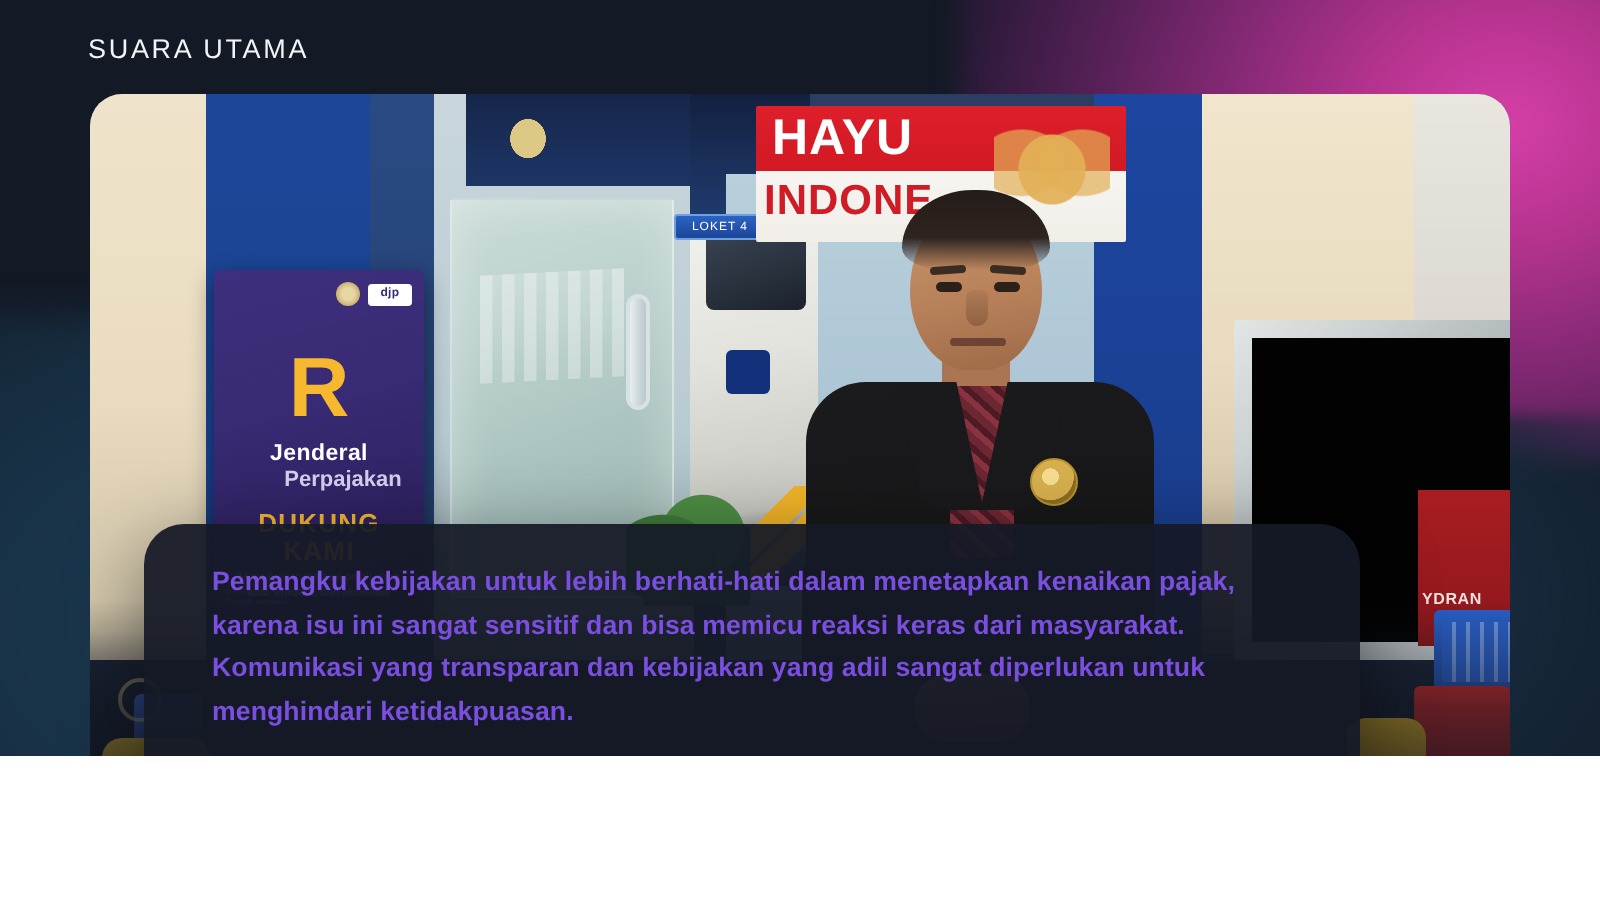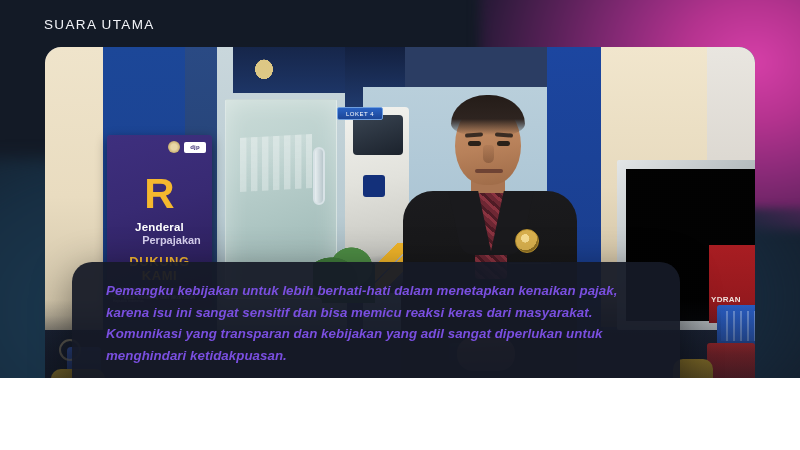--- a/index.html
+++ b/index.html
@@ -371,21 +371,21 @@
     position:absolute; left:72px; top:262px;
     width:608px; height:144px;
     background:rgba(21,25,38,.94);
     border-radius:20px;
     z-index:4;
     box-shadow:0 10px 40px rgba(0,0,0,.45);
     padding:18px 34px 0 34px;
   }
   .quote-text {
     color:#7a4fe0; font-size:13.3px; line-height:21.5px;
-    font-weight:700; letter-spacing:.05px;font-style:italic;
+    font-weight:700; letter-spacing:.05px;
   }
   .attrib-row {
     display:flex; align-items:center; gap:18px;
     margin-top:18px;
   }
   .attrib-dash {
     width:60px; height:3px; background:#7b3ef0; border-radius:2px;
   }
   .attrib-name {
     color:#ffffff; font-size:14px; font-weight:400; letter-spacing:.15px;
@@ -440,20 +440,25 @@
       <div class="banner-t3" style="white-space:pre-line">DUKUNG
 KAMI</div>
       <div class="banner-t4">Mewujudkan institusi pajak yang kuat, kredibel, dan akuntabel</div>
       <div class="banner-foot">Direktorat Jenderal Pajak  ·  Kementerian Keuangan Republik Indonesia</div>
     </div>
 
     <div class="ph poster-l-garuda"></div>
 
     <div class="ph loket">LOKET 4</div>
 
+    <div class="ph hayu">
+      <span class="hayu-t1">HAYU</span>
+      <span class="hayu-t2">INDONE</span>
+      <span class="hayu-garuda"></span>
+    </div>
 
     <div class="ph board-frame"></div>
     <div class="ph board-inner"></div>
     <div class="ph hydrant">
       <span class="hydrant-t">YDRAN</span>
     </div>
 
     <div class="ph counter"></div>
     <div class="ph floor"></div>
 

